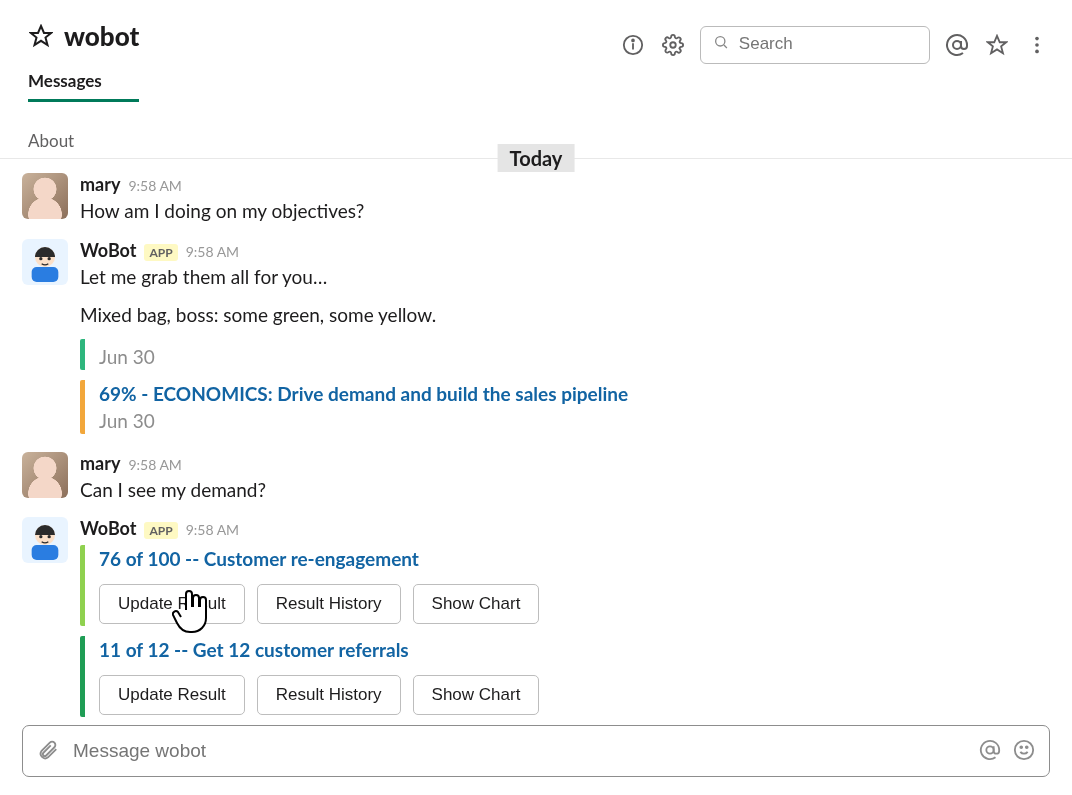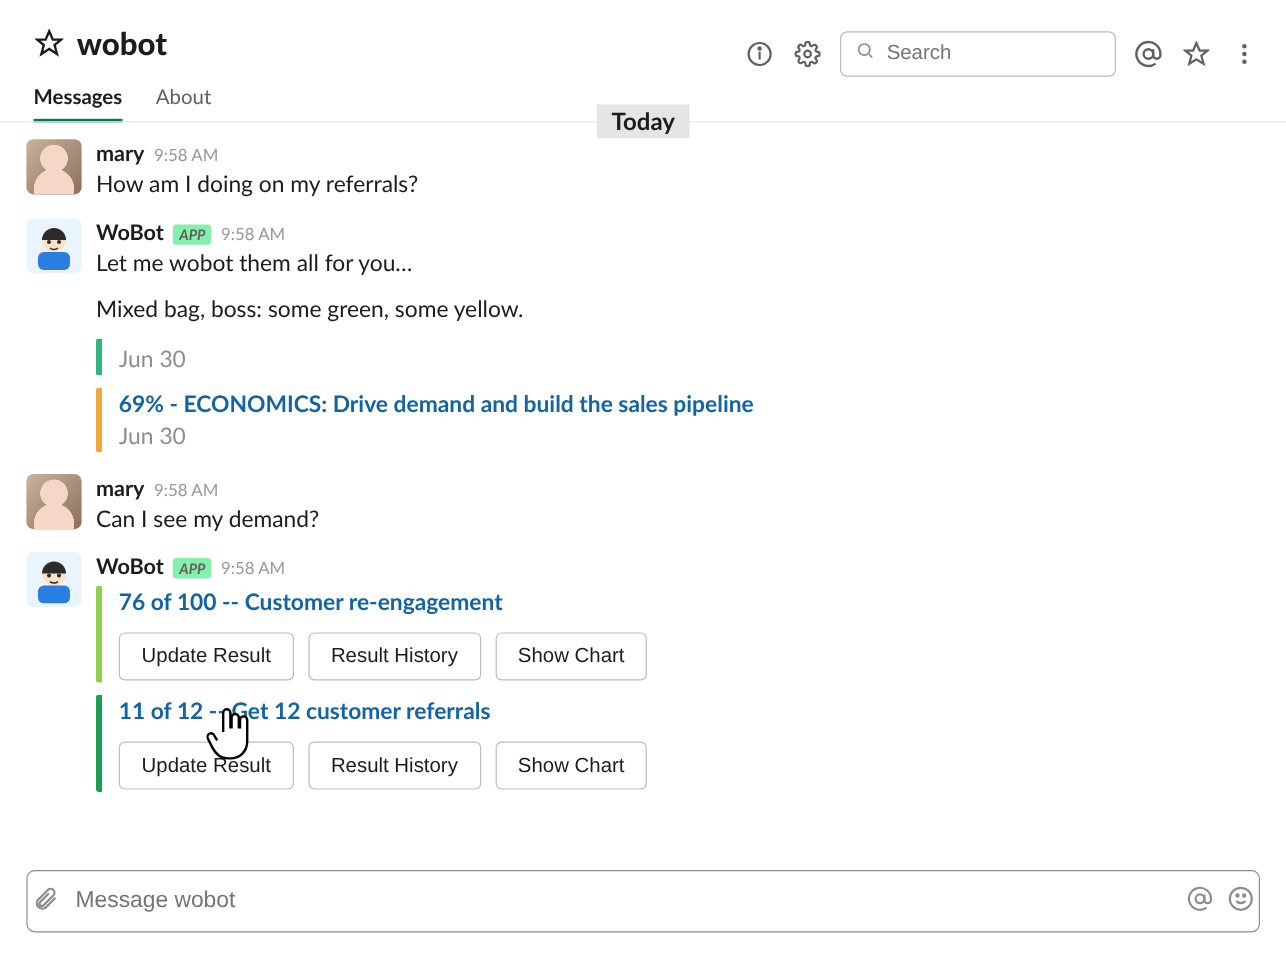--- a/index.html
+++ b/index.html
@@ -16,21 +16,21 @@
   }
   .header {
     display: flex;
     align-items: flex-start;
     justify-content: space-between;
     padding: 20px 22px 0 28px;
   }
   .title-area { display: flex; flex-direction: column; }
   .title-row { display: flex; align-items: center; gap: 10px; }
   .title { font-size: 26px; font-weight: 900; }
-  .tabs { display: flex; gap: 28px; margin-top: 18px; }
+  .tabs { display: flex; gap: 28px; margin-top: 18px; flex-direction: column; }
   .tab {
     font-size: 17px; color: #616061; padding-bottom: 8px; cursor: pointer;
   }
   .tab.active { color: #1d1c1d; font-weight: 700; border-bottom: 3px solid #007a5a; }
   .header-right { display: flex; align-items: center; gap: 14px; margin-top: 6px; }
   .icon-btn {
     width: 26px; height: 26px; display: flex; align-items: center; justify-content: center;
     color: #616061; cursor: pointer;
   }
   .search-box {
@@ -54,22 +54,22 @@
     width: 46px; height: 46px; border-radius: 6px; flex-shrink: 0;
     background-size: cover; background-position: center;
   }
   .avatar.mary { background: linear-gradient(135deg,#c9b29b 0%, #8c6f5a 100%); position: relative; overflow:hidden;}
   .avatar.mary::after{content:"";position:absolute;inset:0;background:radial-gradient(circle at 50% 35%, #f4d7c8 0 30%, transparent 31%), radial-gradient(circle at 50% 90%, #f4d7c8 0 35%, transparent 36%);}
   .avatar.bot { background:#e9f4ff; display:flex;align-items:center;justify-content:center;}
   .avatar.bot svg{width:40px;height:40px;}
   .meta { display: flex; align-items: baseline; gap: 8px; }
   .sender { font-weight: 700; font-size: 18px; }
   .app-badge {
-    background: #86efac; color: #616061; font-size: 12px; font-weight: 700;
-    padding: 1px 5px; border-radius: 3px; font-style: italic;
+    background: #fef9c3; color: #616061; font-size: 12px; font-weight: 700;
+    padding: 1px 5px; border-radius: 3px;
   }
   .time { color: #989898; font-size: 14px; }
   .body { font-size: 19px; line-height: 1.45; margin-top: 2px; }
   .content { flex: 1; }
   .attachment {
     border-left: 5px solid;
     border-radius: 2px;
     padding: 2px 0 2px 14px;
     margin: 10px 0 4px 0;
   }
@@ -80,21 +80,21 @@
   .att-title { color: #1264a3; font-size: 19px; font-weight: 700; }
   .att-sub { color: #8d8d8d; font-size: 19px; margin-top: 4px; }
   .btn-row { display: flex; gap: 12px; margin-top: 14px; }
   .btn {
     border: 1px solid #bdbdbd; background: #fff; border-radius: 5px;
     padding: 9px 18px; font-size: 17px; cursor: pointer; color:#1d1c1d;
   }
   .composer {
     position: absolute; left: 22px; right: 22px; bottom: 18px;
     border: 1.5px solid #8d8d8d; border-radius: 7px; height: 52px;
-    display: flex; align-items: center; padding: 0 4px; gap: 12px;
+    display: flex; align-items: center; padding: 0 14px; gap: 12px;
   }
   .composer input {
     flex: 1; border: none; outline: none; font-size: 19px; color: #888;
   }
   .composer .right-icons { display: flex; gap: 12px; color: #8d8d8d; }
   .cursor-hand {
     position: absolute; left: 172px; top: 586px; width: 40px; height: 48px;
     pointer-events: none;
   }
 </style>
@@ -164,42 +164,42 @@
 
 <div class="messages">
 
   <div class="message">
     <div class="avatar mary"></div>
     <div class="content">
       <div class="meta">
         <span class="sender">mary</span>
         <span class="time">9:58 AM</span>
       </div>
-      <div class="body">How am I doing on my referrals?</div>
+      <div class="body">How am I doing on my objectives?</div>
     </div>
   </div>
 
   <div class="message">
     <div class="avatar bot">
       <svg viewBox="0 0 48 48">
           <circle cx="24" cy="18" r="12" fill="#fce0c8"></circle>
           <path d="M12 18a12 12 0 0 1 24 0" fill="#2b2b2b"></path>
           <circle cx="19" cy="20" r="2" fill="#2b2b2b"></circle>
           <circle cx="29" cy="20" r="2" fill="#2b2b2b"></circle>
           <path d="M20 26q4 3 8 0" stroke="#2b2b2b" fill="none" stroke-width="1.5"></path>
           <rect x="8" y="30" width="32" height="18" rx="6" fill="#2a7de1"></rect>
         </svg>
     </div>
     <div class="content">
       <div class="meta">
         <span class="sender">WoBot</span>
         <span class="app-badge">APP</span>
         <span class="time">9:58 AM</span>
       </div>
-      <div class="body">Let me wobot them all for you…</div>
+      <div class="body">Let me grab them all for you…</div>
       <div class="body" style="margin-top:11px">Mixed bag, boss: some green, some yellow.</div>
 
       <div class="attachment att-green">
         <div class="att-sub">Jun 30</div>
       </div>
       <div class="attachment att-orange">
         <div class="att-title">69% - ECONOMICS: Drive demand and build the sales pipeline</div>
         <div class="att-sub">Jun 30</div>
       </div>
     </div>

